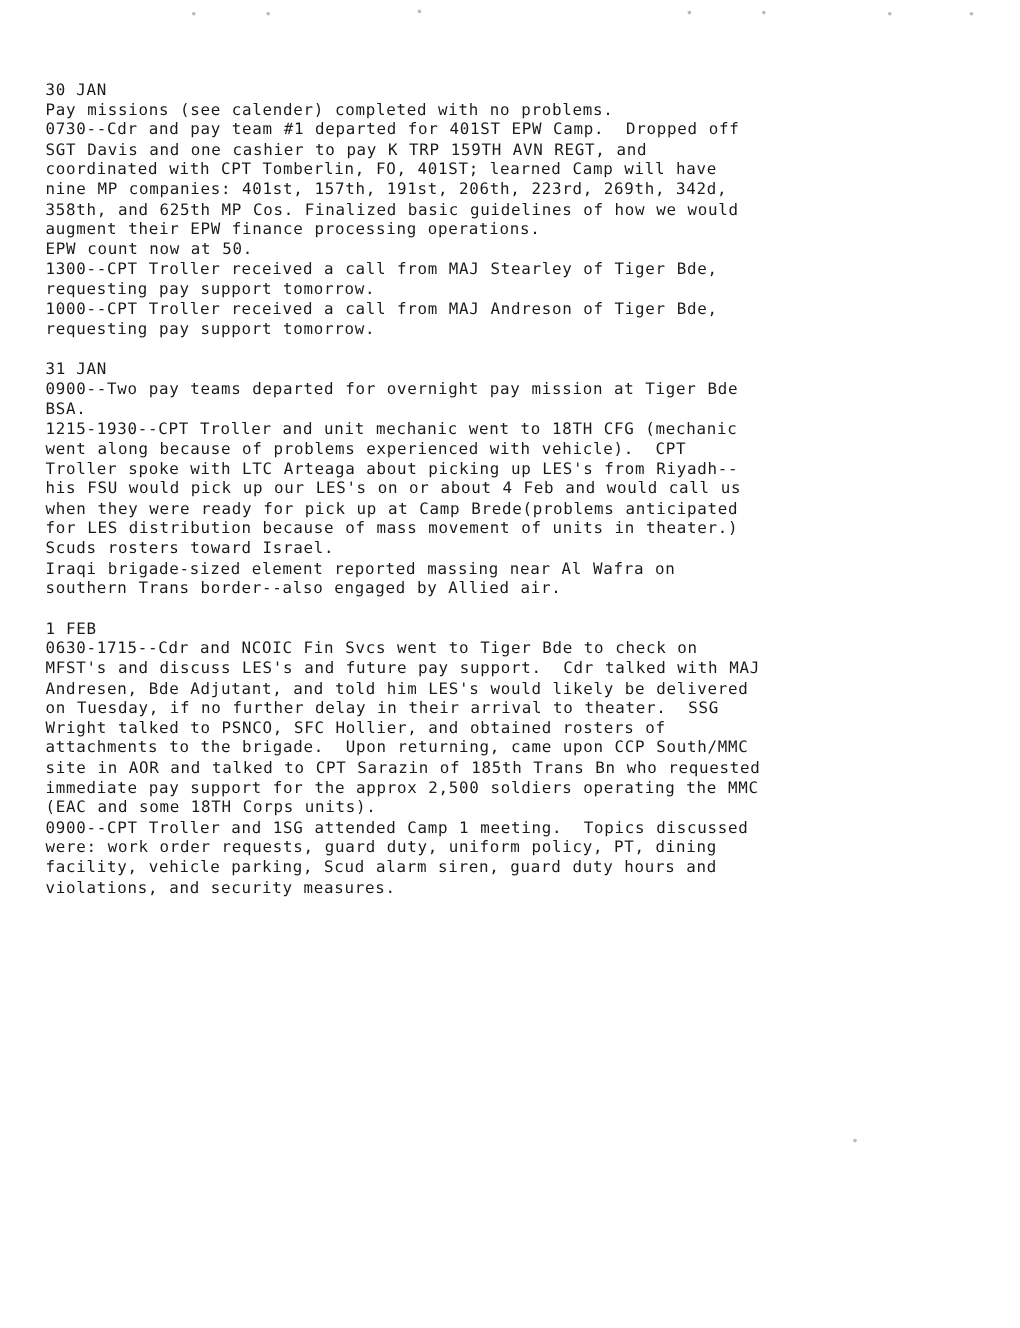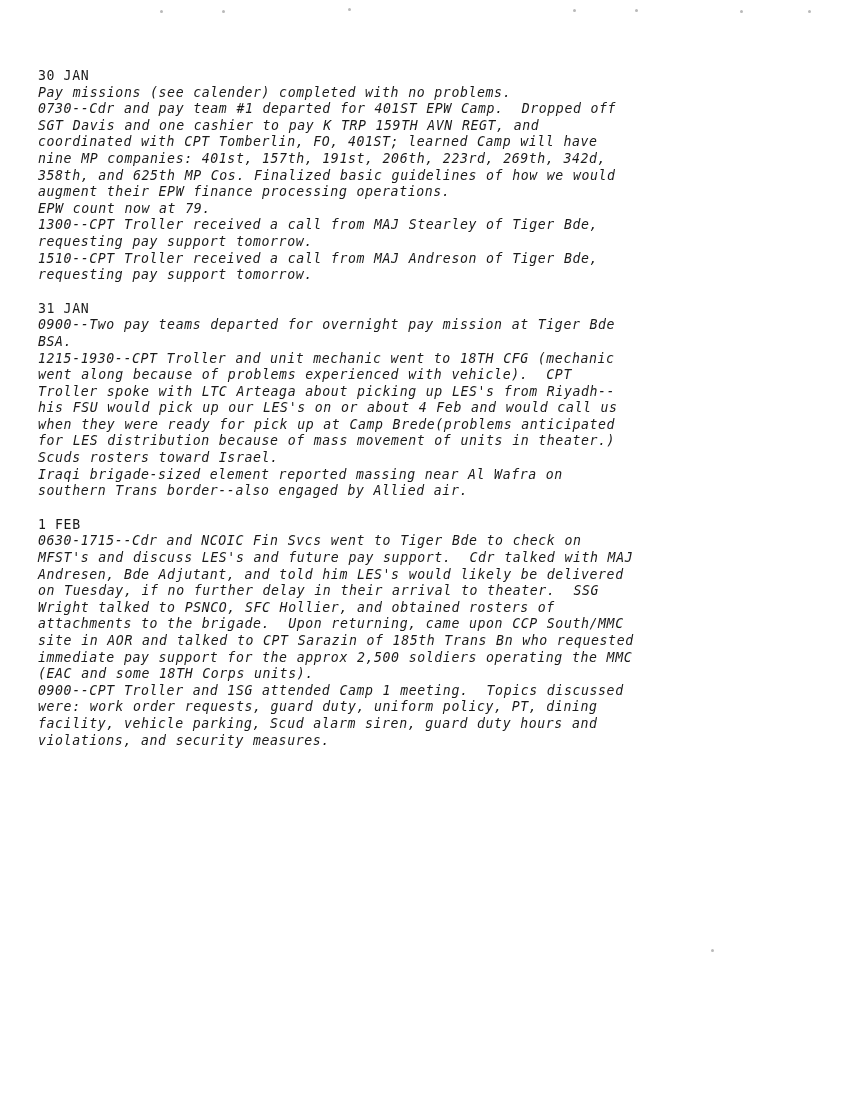--- a/index.html
+++ b/index.html
@@ -48,21 +48,20 @@
     line-height: 16.6px;
     letter-spacing: 0.6px;
     white-space: pre-wrap;
   }
   .entry-para {
     font-size: 13.2px;
     line-height: 16.6px;
     letter-spacing: 0.6px;
     white-space: pre-wrap;
     word-spacing: 0.5px;
-    font-style: italic;
   }
 </style>
 </head>
 <body>
 
 <div class="page">
 
   <div id="specks">
       <div class="speck" style="left: 160px; top: 10px;"></div>
       <div class="speck" style="left: 222px; top: 10px;"></div>
@@ -78,24 +77,24 @@
 
     <div class="entry">
       <div class="entry-date">30 JAN</div>
       <div class="entry-para">Pay missions (see calender) completed with no problems.</div>
       <div class="entry-para">0730--Cdr and pay team #1 departed for 401ST EPW Camp.  Dropped off
 SGT Davis and one cashier to pay K TRP 159TH AVN REGT, and
 coordinated with CPT Tomberlin, FO, 401ST; learned Camp will have
 nine MP companies: 401st, 157th, 191st, 206th, 223rd, 269th, 342d,
 358th, and 625th MP Cos. Finalized basic guidelines of how we would
 augment their EPW finance processing operations.</div>
-      <div class="entry-para">EPW count now at 79.</div>
+      <div class="entry-para">EPW count now at 50.</div>
       <div class="entry-para">1300--CPT Troller received a call from MAJ Stearley of Tiger Bde,
 requesting pay support tomorrow.</div>
-      <div class="entry-para">1510--CPT Troller received a call from MAJ Andreson of Tiger Bde,
+      <div class="entry-para">1000--CPT Troller received a call from MAJ Andreson of Tiger Bde,
 requesting pay support tomorrow.</div>
     </div>
 
     <div class="entry">
       <div class="entry-date">31 JAN</div>
       <div class="entry-para">0900--Two pay teams departed for overnight pay mission at Tiger Bde
 BSA.</div>
       <div class="entry-para">1215-1930--CPT Troller and unit mechanic went to 18TH CFG (mechanic
 went along because of problems experienced with vehicle).  CPT
 Troller spoke with LTC Arteaga about picking up LES's from Riyadh--

